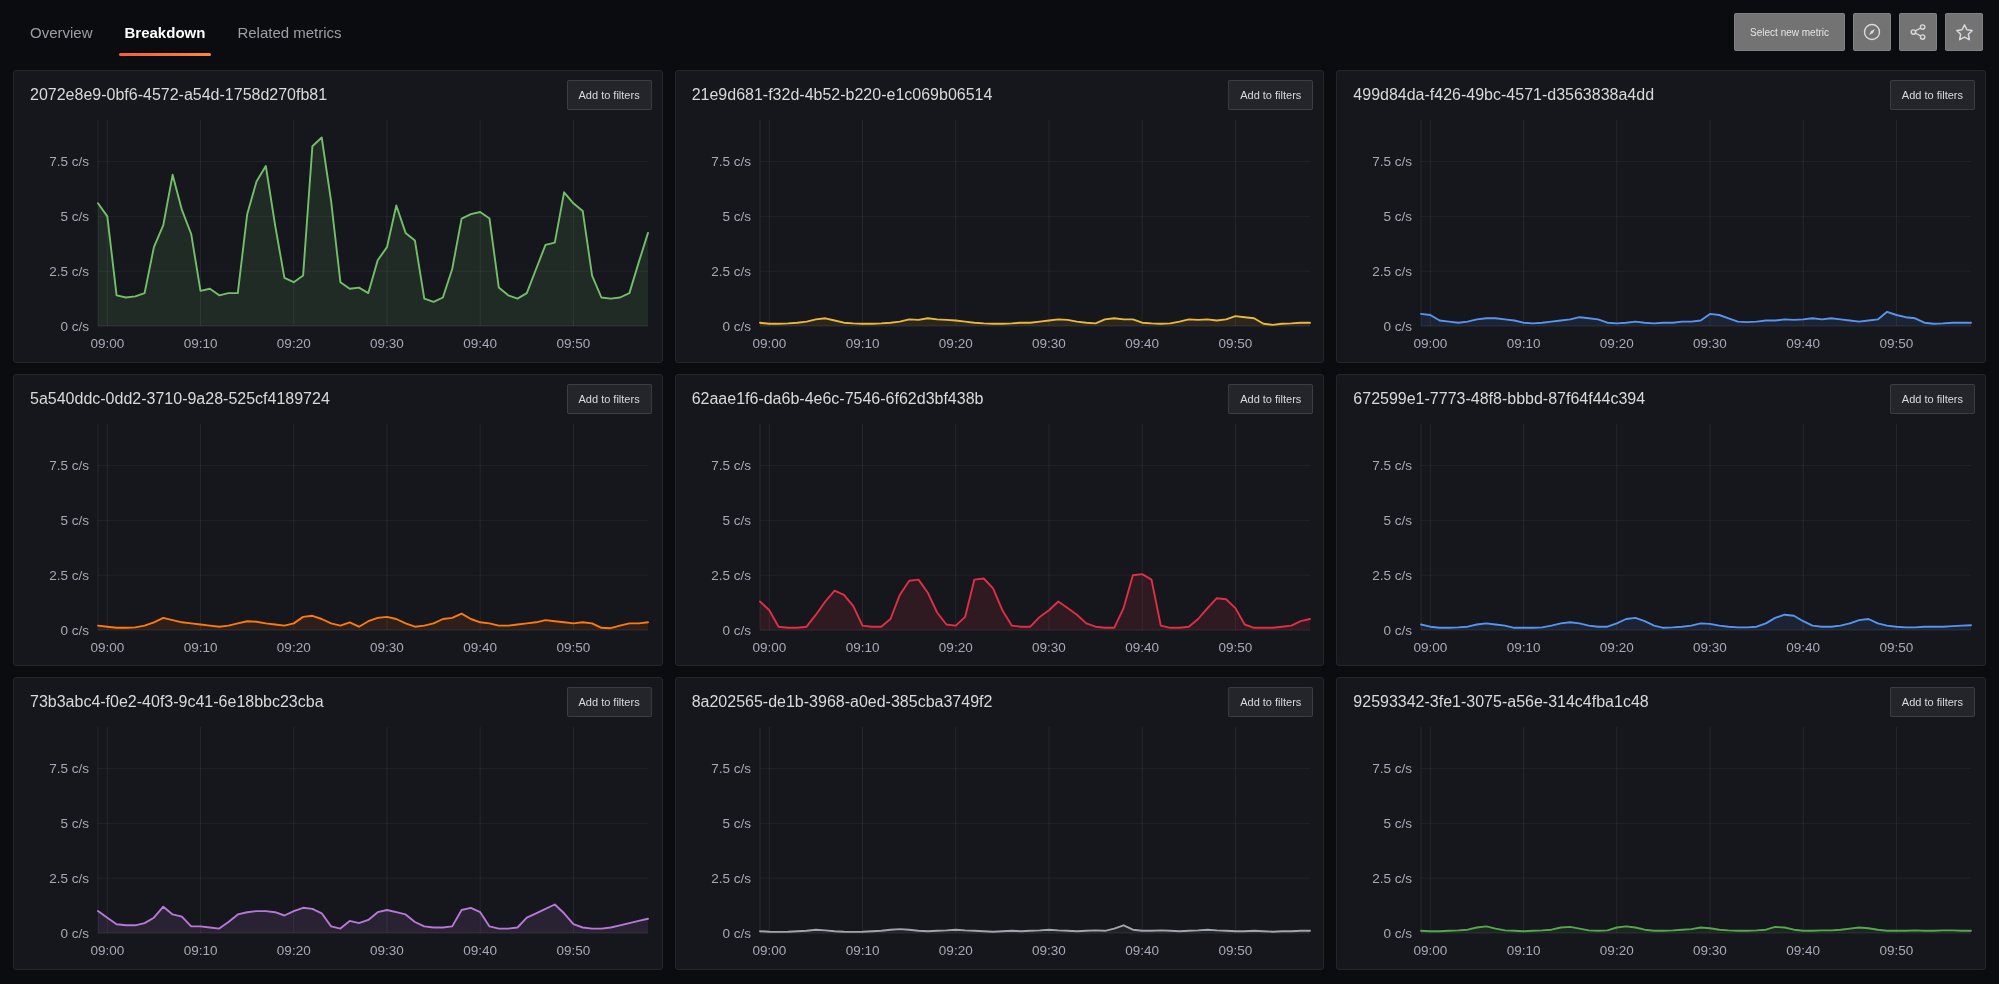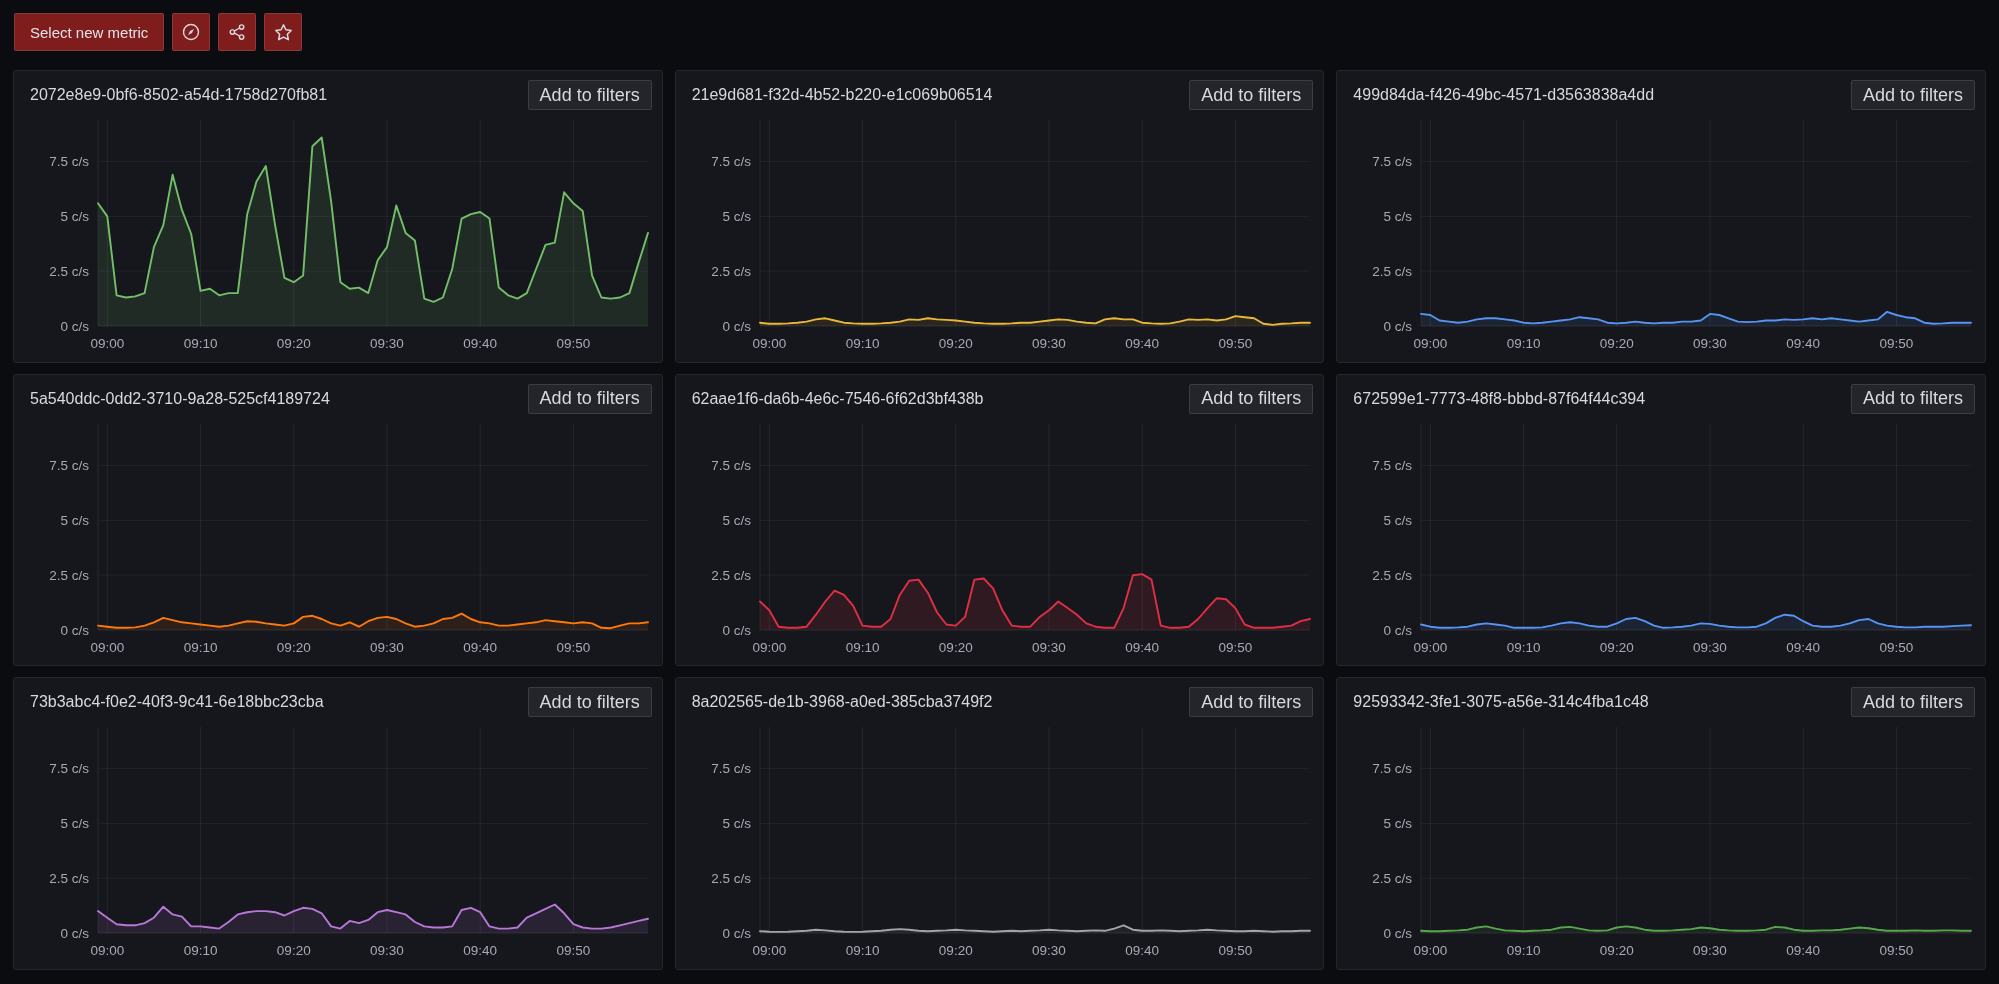--- a/index.html
+++ b/index.html
@@ -26,25 +26,25 @@
     cursor:pointer;
   }
   .tab.active{ color:#ffffff; font-weight:700; }
   .tab.active .tab-underline{
     position:absolute; left:10px; right:10px; bottom:8px;
     height:3px; border-radius:2px;
     background:linear-gradient(90deg,#f55f3e,#ff8833);
   }
   .toolbar{ display:flex; align-items:center; gap:8px; }
   .btn{
-    background:#7f1d1d;
+    background:#737373;
     border:1px solid rgba(204,204,220,0.16);
     border-radius:2px;
     color:#e3e4e8;
-    font-size:15px; font-weight:500;
+    font-size:10px; font-weight:500;
     height:38px;
     padding:0 15px;
     display:flex; align-items:center; justify-content:center;
     cursor:pointer;
     box-sizing:border-box;
     font-family:inherit;
   }
   .icon-btn{ width:38px; padding:0; }
   .icon-btn svg{ display:block; }
 
@@ -73,38 +73,50 @@
   .panel-title{
     font-size:16px; font-weight:500;
     color:#d8d9da;
     white-space:nowrap; overflow:hidden; text-overflow:ellipsis;
   }
   .add-filter-btn{
     background:#23252b;
     border:1px solid rgba(204,204,220,0.15);
     border-radius:2px;
     color:#d8d9dd;
-    font-size:18px; font-weight:500;
+    font-size:11px; font-weight:500;
     height:30px; padding:0 11px;
     display:flex; align-items:center;
     cursor:pointer; flex:0 0 auto;
     font-family:inherit;
   }
   .chart-wrap{ flex:1 1 auto; position:relative; }
   .chart-wrap svg{ position:absolute; inset:0; }
   svg text{
     font-family:"Liberation Sans","DejaVu Sans",sans-serif;
     font-size:13.5px;
     fill:rgba(204,204,220,0.80);
   }
 </style>
 </head>
 <body>
 
 <div class="topnav">
+  <div class="tabs">
+    <div class="tab">
+      <span>Overview</span>
+    </div>
+    <div class="tab active">
+      <span>Breakdown</span>
+      <span class="tab-underline"></span>
+    </div>
+    <div class="tab">
+      <span>Related metrics</span>
+    </div>
+  </div>
 
   <div class="toolbar">
     <button class="btn">Select new metric</button>
 
     <button class="btn icon-btn">
       <span>
         <svg width="20" height="20" viewBox="0 0 24 24" fill="none" stroke="#d8d9dd" stroke-width="1.7">
           <circle cx="12" cy="12" r="9"></circle>
           <path d="M15.5 8.5 L13.2 13.2 L8.5 15.5 L10.8 10.8 Z" fill="#d8d9dd" stroke="none"></path>
         </svg>
@@ -129,21 +141,21 @@
           <path d="M12 3.2 L14.7 8.9 L20.8 9.7 L16.4 14 L17.5 20.2 L12 17.2 L6.5 20.2 L7.6 14 L3.2 9.7 L9.3 8.9 Z"></path>
         </svg>
       </span>
     </button>
   </div>
 </div>
 
 <div class="panels" id="panels-grid">
   <div class="panel">
     <div class="panel-header">
-      <div class="panel-title">2072e8e9-0bf6-8502-a54d-1758d270fb81</div>
+      <div class="panel-title">2072e8e9-0bf6-4572-a54d-1758d270fb81</div>
       <button class="add-filter-btn">Add to filters</button>
     </div>
     <div class="chart-wrap">
         <svg width="648" height="252" viewBox="0 0 648 252">
           <line x1="93.32203389830508" y1="10" x2="93.32203389830508" y2="216" stroke="rgba(204,204,220,0.09)" stroke-width="1"></line>
           <line x1="186.54237288135593" y1="10" x2="186.54237288135593" y2="216" stroke="rgba(204,204,220,0.09)" stroke-width="1"></line>
           <line x1="279.7627118644068" y1="10" x2="279.7627118644068" y2="216" stroke="rgba(204,204,220,0.09)" stroke-width="1"></line>
           <line x1="372.98305084745766" y1="10" x2="372.98305084745766" y2="216" stroke="rgba(204,204,220,0.09)" stroke-width="1"></line>
           <line x1="466.2033898305085" y1="10" x2="466.2033898305085" y2="216" stroke="rgba(204,204,220,0.09)" stroke-width="1"></line>
           <line x1="559.4237288135594" y1="10" x2="559.4237288135594" y2="216" stroke="rgba(204,204,220,0.09)" stroke-width="1"></line>

